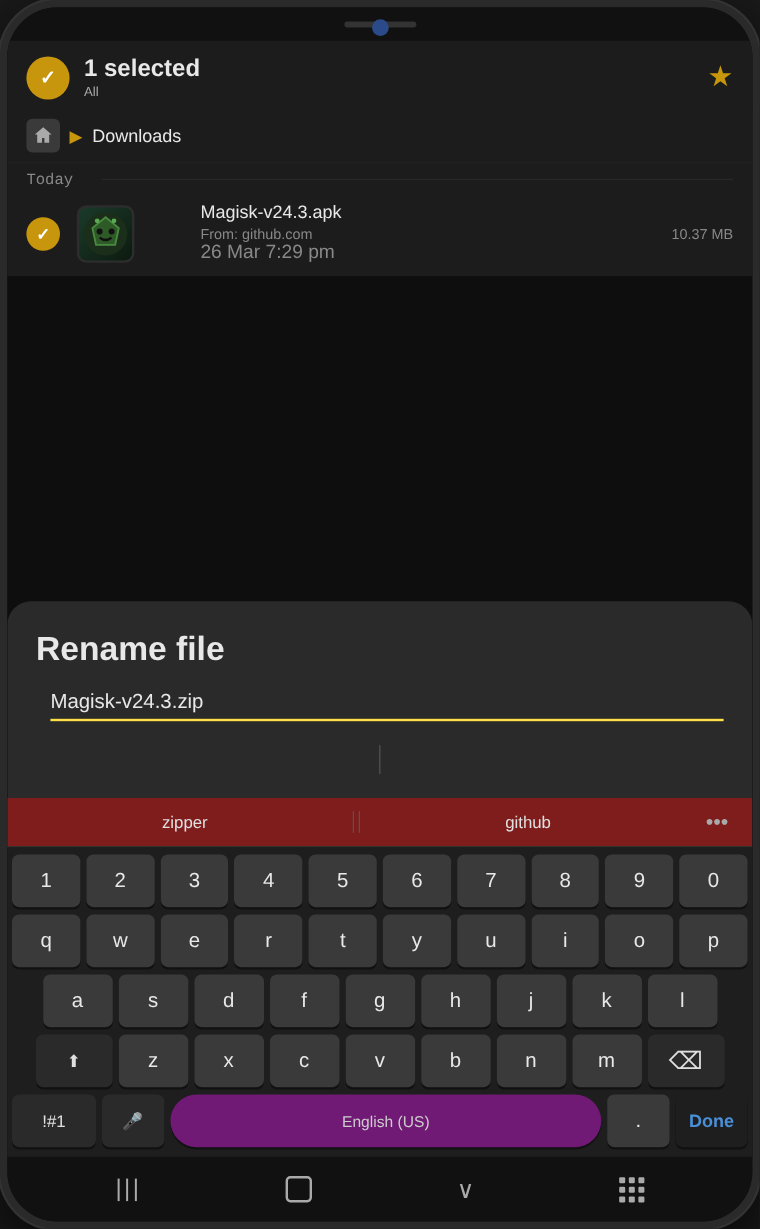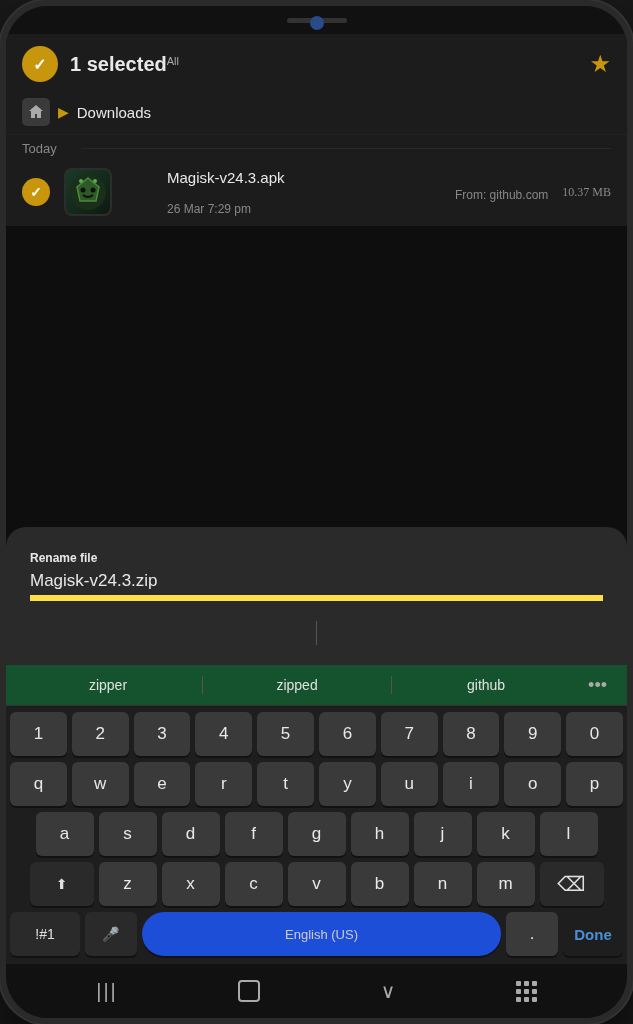--- a/index.html
+++ b/index.html
@@ -230,61 +230,60 @@
     .file-name {
       color: #e8e8e8;
       font-size: 15px;
       font-weight: 500;
     }
 
     .file-source {
       color: #888;
       font-size: 12px;
       margin-top: 2px;
-      text-align: right;
     }
 
     .file-date {
       color: #888;
-      font-size: 12px;
+      font-size: 16px;
     }
 
     .file-size {
       color: #888;
       font-size: 12px;
       white-space: nowrap;
-      font-family: Liberation Serif, serif;
     }
 
     
     .dialog-overlay {
       background: rgba(0,0,0,0.5);
       flex: 1;
       display: flex;
       align-items: flex-end;
     }
 
     .rename-dialog {
       background: #2a2a2a;
       border-radius: 20px 20px 0 0;
       padding: 24px 24px 20px;
       width: 100%;
     }
 
     .dialog-title {
       color: #e8e8e8;
-      font-size: 12px;
+      font-size: 28px;
       font-weight: 700;
-      margin-bottom: 6px;
+      margin-bottom: 18px;
     }
 
     .dialog-input-wrapper {
-      border-bottom: 6px solid #fde047;
+      border-bottom: 2px solid #fde047;
       margin-bottom: 20px;
       padding-bottom: 4px;
+      margin-left: 12px;
     }
 
     .dialog-input {
       background: transparent;
       border: none;
       outline: none;
       color: #e8e8e8;
       font-size: 17px;
       width: 100%;
       caret-color: #c8960c;
@@ -318,21 +317,21 @@
       padding: 8px 30px;
     }
 
     
     .keyboard-area {
       background: #1e1e1e;
       padding: 0;
     }
 
     .keyboard-suggestions {
-      background: #14532d;
+      background: #7f1d1d;
       display: flex;
       align-items: center;
       padding: 8px 12px;
       gap: 4px;
       border-bottom: 1px solid #333;
     }
 
     .suggestion {
       flex: 1;
       text-align: center;
@@ -386,21 +385,21 @@
       background: #3a3a3a;
     }
 
     .key-special {
       background: #2a2a2a;
       color: #e0e0e0;
       font-size: 14px;
     }
 
     .key-space {
-      background: #1d4ed8;
+      background: #701a75;
       flex: 4;
       max-width: none;
       font-size: 13px;
       color: #aaa;
       border-radius: 22px;
     }
 
     .key-action {
       background: #2a2a2a;
       flex: 1.2;
@@ -482,41 +481,41 @@
       <div class="camera-notch"></div>
       <div class="speaker"></div>
     </div>
 
     <div class="app-content">
 
       <div class="header">
         <div class="header-check">
           <span class="header-check-inner">✓</span>
         </div>
-        <div style="display:flex;flex-direction:row;">
+        <div style="display:flex;flex-direction:column;">
           <span class="header-title">1 selected</span>
           <span class="header-label">All</span>
         </div>
         <div style="flex:1"></div>
         <span class="header-star">★</span>
       </div>
 
       <div class="breadcrumb">
         <div class="breadcrumb-home">
           <svg width="16" height="16" viewBox="0 0 16 16" fill="#aaa">
             <path d="M8 1L1 7h2v7h4v-4h2v4h4V7h2z"></path>
           </svg>
         </div>
         <span class="breadcrumb-arrow">▶</span>
         <span class="breadcrumb-text">Downloads</span>
       </div>
 
       <div class="section-divider" style="margin:0 0 0 0; opacity:0.3"></div>
 
-      <div style="padding: 6px 16px 2px; display:flex; align-items:center; gap:24px;">
+      <div style="padding: 6px 16px 2px; display:flex; align-items:center; gap:24px;font-family:Liberation Mono, monospace;">
         <span class="section-label" style="padding:0;">Today</span>
         <div style="flex:1; height:1px; background:#333; opacity:0.5;"></div>
       </div>
 
       <div class="file-item">
         <div class="file-check">
           <span style="color:white; font-size:14px; font-weight:bold;">✓</span>
         </div>
         <div class="file-icon">
           <div class="file-icon-img">
@@ -552,21 +551,20 @@
         </div>
       </div>
 
     </div>
 
     <div class="keyboard-area">
 
       <div class="keyboard-suggestions">
         <span class="suggestion">zipper</span>
         <div class="suggestion-divider"></div>
-        <span class="suggestion">zipped</span>
         <div class="suggestion-divider"></div>
         <span class="suggestion">github</span>
         <span class="suggestion-more">•••</span>
       </div>
 
       <div class="keyboard">
 
         <div class="key-row">
           <div class="key key-number">
               <span>1</span>

